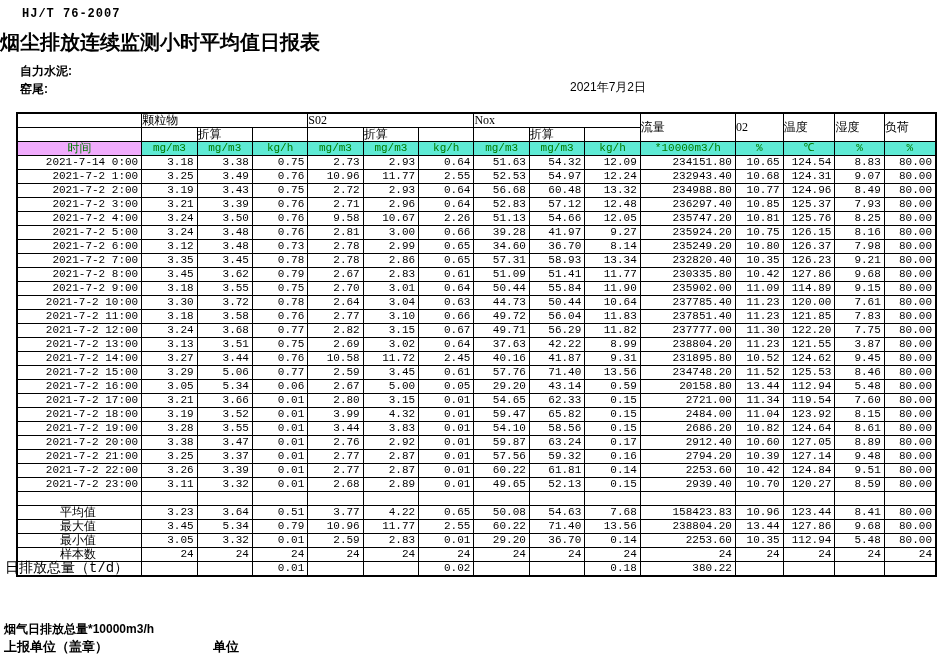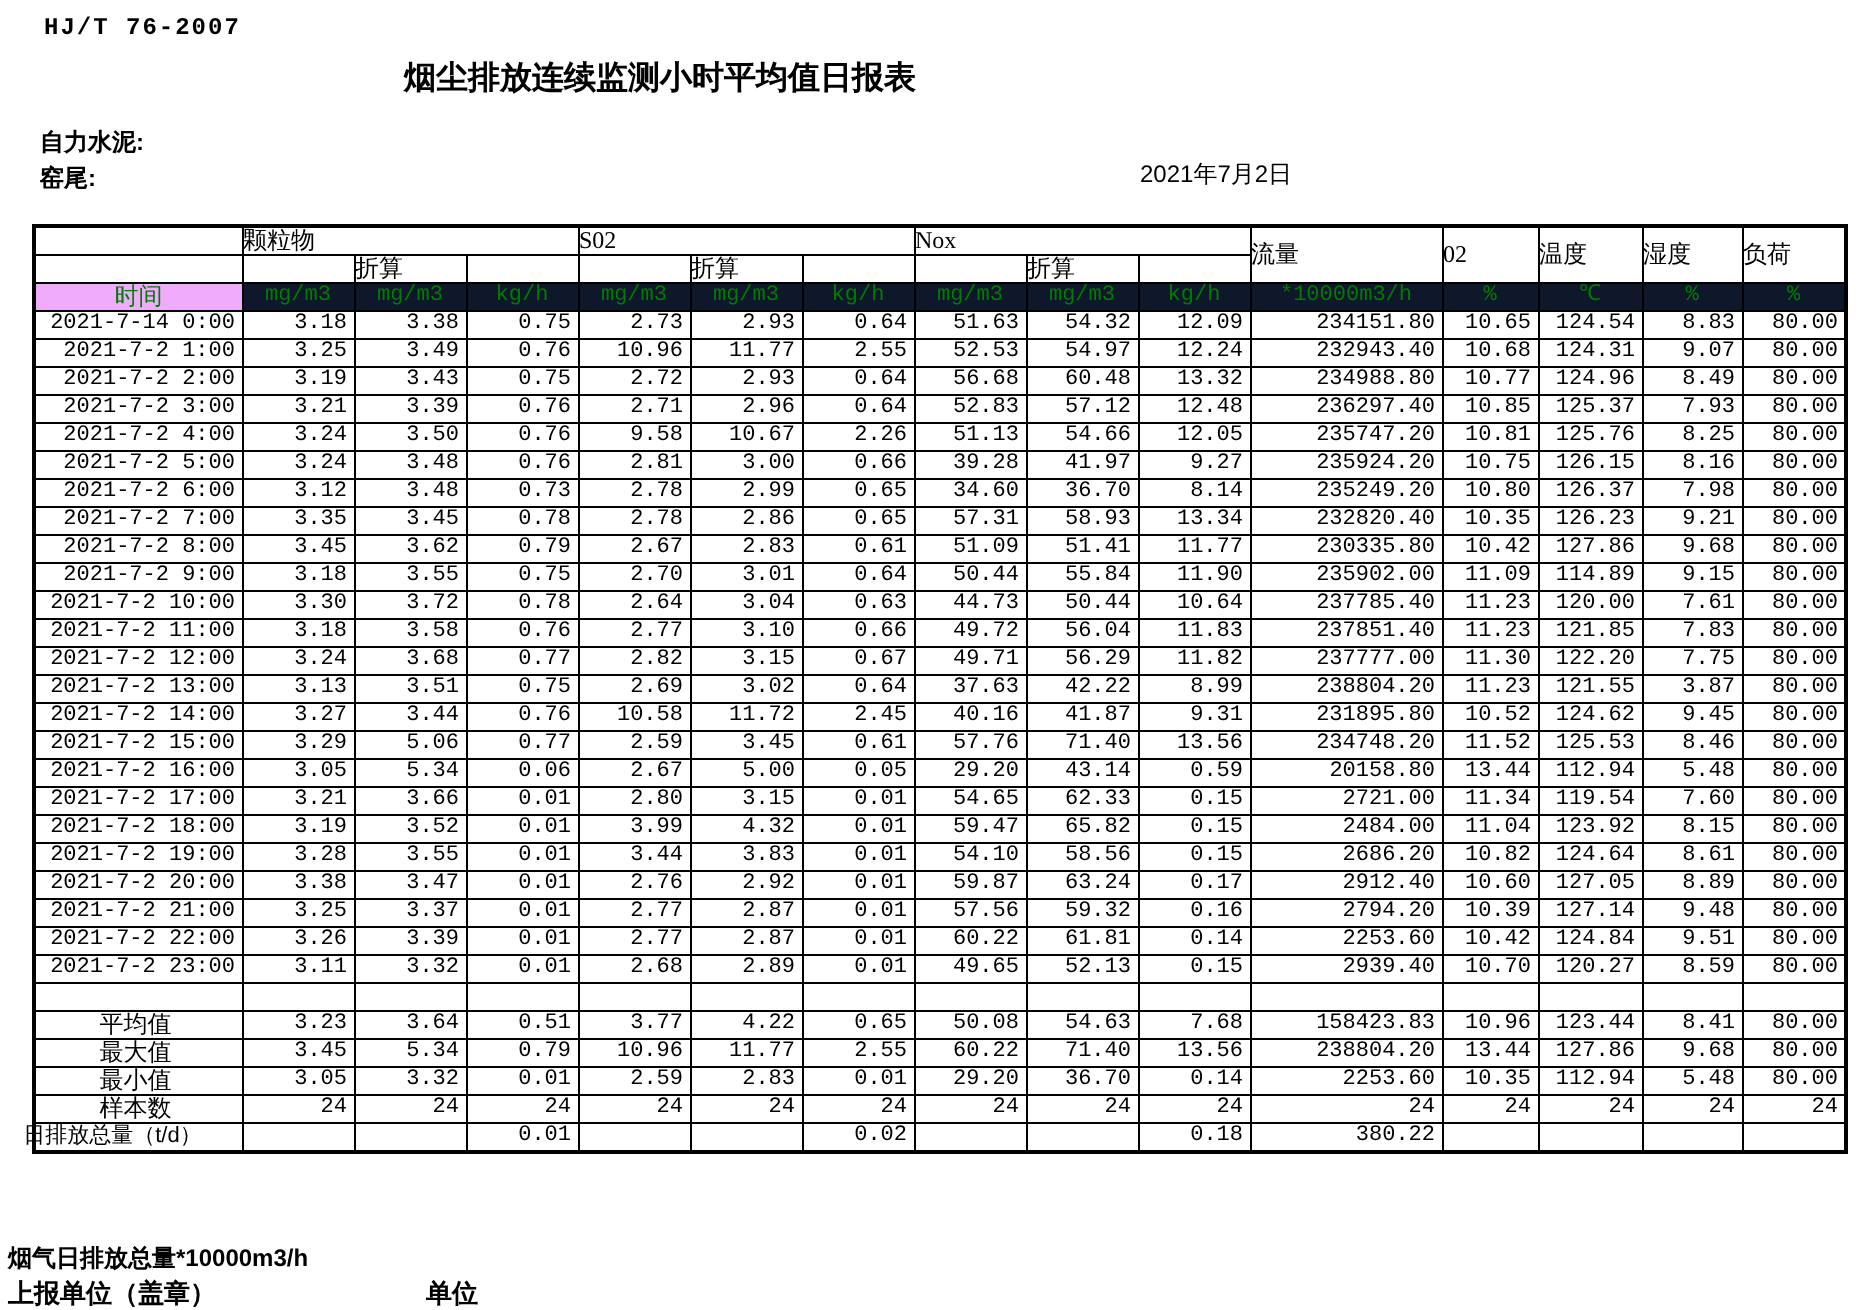--- a/index.html
+++ b/index.html
@@ -2,38 +2,38 @@
 <html><head>
 <meta charset="utf-8">
 <style>
   html,body{margin:0;padding:0;}
   body{
     width:937px;height:655px;position:relative;background:#ffffff;color:#000;
     font-family:"Liberation Sans",sans-serif;overflow:hidden;
   }
   .doc-code{position:absolute;left:22px;top:7px;font-weight:bold;font-size:12px;
     font-family:"Liberation Mono",monospace;letter-spacing:1px;}
-  .title{position:absolute;left:0;top:29px;width:660px;text-align:center;
-    font-weight:bold;font-size:16px;}
+  .title{position:absolute;left:0;top:29px;width:660px;
+    font-weight:bold;font-size:20px;}
   .company{position:absolute;left:20px;top:63px;font-weight:bold;font-size:12px;}
   .site{position:absolute;left:20px;top:81px;font-weight:bold;font-size:12px;}
   .date{position:absolute;left:570px;top:79px;font-size:12px;}
   table{position:absolute;left:16px;top:112px;border-collapse:collapse;
     table-layout:fixed;border:2px solid #000;}
   td{border:1px solid #000;height:13px;line-height:13px;
     font-family:"Liberation Mono",monospace;font-size:11px;
     text-align:right;padding:0 3px 0 0;white-space:nowrap;overflow:hidden;}
   td.ch{font-family:Liberation Serif, serif;font-size:12px;
     text-align:left;padding:0;}
-  td.hdr-green{background:#0f172a;color:#007b00;text-align:center;padding:0;}
+  td.hdr-green{background:#5eead4;color:#007b00;text-align:center;padding:0;}
   td.time-hdr{background:#f0abfc;color:#007b00;font-family:"Liberation Sans",sans-serif;
     font-size:12px;text-align:center;padding:0;}
   td.sum-label{font-family:"Liberation Sans",sans-serif;font-size:12px;
     text-align:center;padding:0 3px 0 0;}
-  td.total-label{font-family:Liberation Sans, sans-serif;font-size:11px;
+  td.total-label{font-family:Liberation Mono, monospace;font-size:14px;
     text-align:center;overflow:visible;padding:0;}
   td.total-label span{display:inline-block;position:relative;left:-13px;white-space:nowrap;}
   .footnote{position:absolute;left:4px;top:621px;font-weight:bold;font-size:12px;}
   .sign-row{position:absolute;left:4px;top:638px;font-weight:bold;font-size:13px;}
   .unit-label{position:absolute;left:213px;top:638px;font-weight:bold;font-size:13px;}
 </style>
 </head>
 <body>
 
 <div class="doc-code">HJ/T 76-2007</div>

